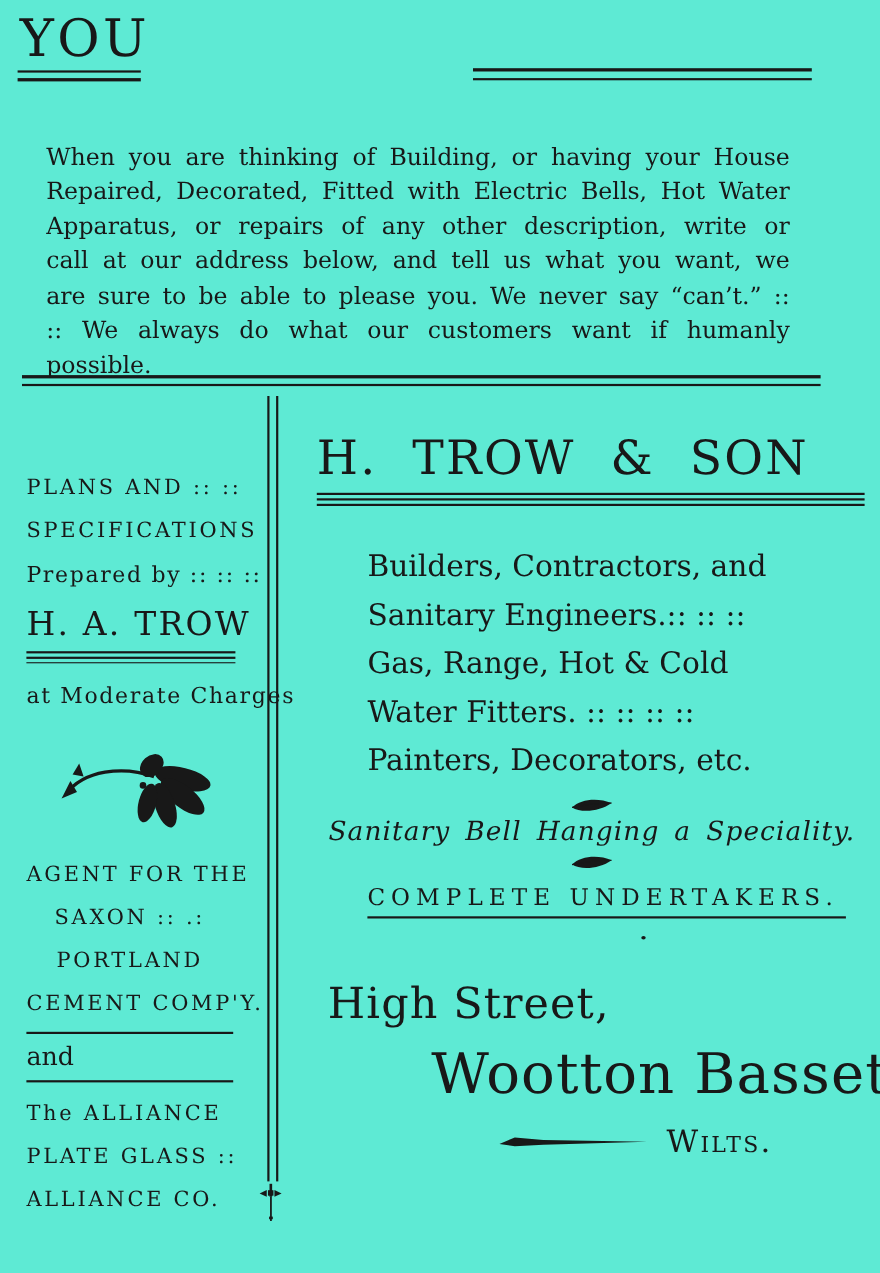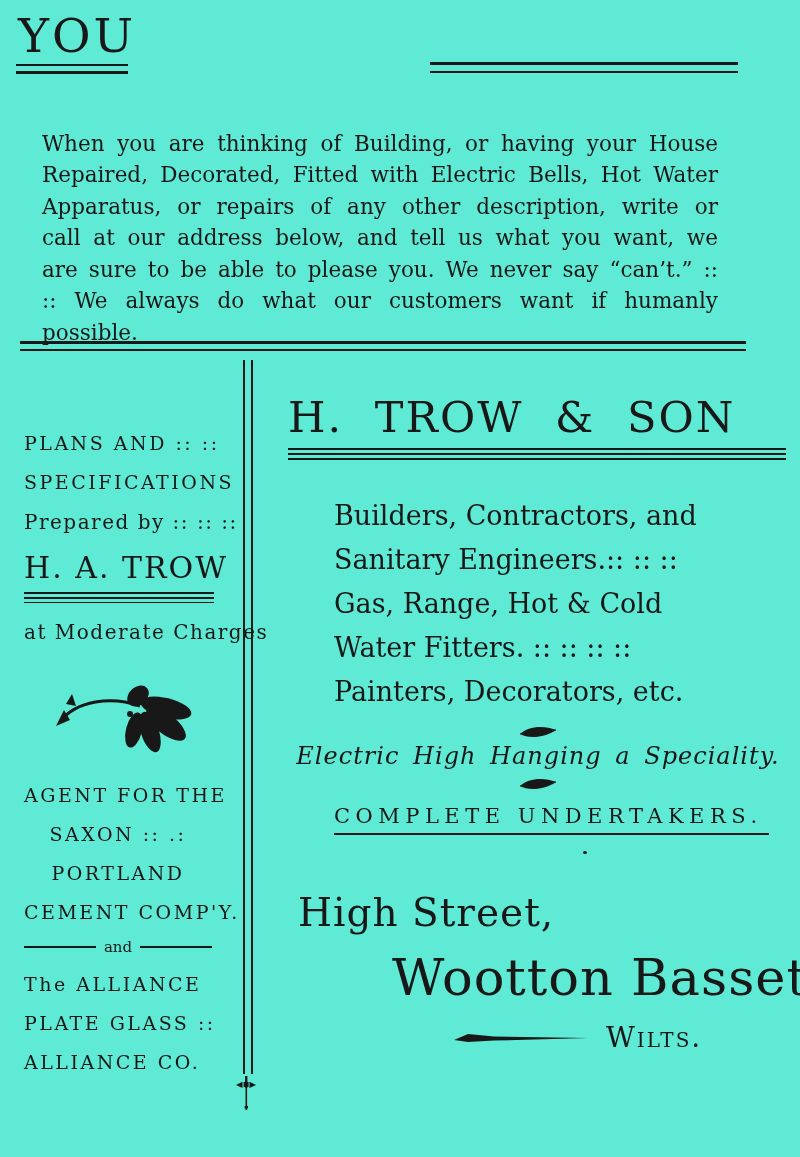--- a/index.html
+++ b/index.html
@@ -34,21 +34,21 @@
   .lc{font-size:19px;letter-spacing:2.5px;white-space:nowrap;}
   .lc-mixed{font-size:20px;letter-spacing:1.5px;white-space:nowrap;}
   .mt-first{margin-top:50px;}
   .mt-line{margin-top:17px;}
   .name{font-size:30px;letter-spacing:2px;margin-top:16px;white-space:nowrap;}
   .rule3{margin-top:7px;width:190px;}
   .rule3 i{display:block;border-top:2px solid #181818;margin-top:3px;}
   .rule3 i:last-child{border-top-width:1px;}
   .floral{margin:26px 0 0 18px;}
   .center180{width:188px;text-align:center;}
-  .and-div{margin-top:15px;width:188px;display:flex;align-items:center;gap:8px;font-size:15px;}
+  .and-div{margin-top:15px;width:188px;display:flex;gap:8px;font-size:23px;flex-direction:column;}
   .and-div .dash{flex:1;border-top:2px solid #181818;}
   
   .right-col{position:absolute;left:288px;top:0;width:500px;}
   .firm{margin-top:40px;font-size:43px;letter-spacing:2px;word-spacing:16px;white-space:nowrap;}
   .rule3w{margin-top:6px;width:498px;}
   .rule3w i{display:block;border-top:2px solid #181818;margin-top:3px;}
   .services{margin:34px 0 0 46px;font-size:27px;line-height:44px;white-space:nowrap;}
   .fleuron{width:40px;margin:10px auto 0;display:block;}
   .speciality{margin-top:2px;text-align:center;font-style:italic;font-size:24px;letter-spacing:1px;word-spacing:5px;white-space:nowrap;}
   .undertakers{margin:12px 0 0 46px;width:fit-content;font-size:21px;letter-spacing:5.5px;
@@ -140,21 +140,21 @@
         <div>Gas, Range, Hot &amp; Cold</div>
         <div>Water Fitters.  :: :: :: ::</div>
         <div>Painters, Decorators, etc.</div>
       </div>
 
       <svg class="fleuron" width="40" height="16" viewBox="0 0 40 16">
         <path class="ink" d="M2,10 C10,2 26,1 38,6 C27,14 10,15 2,10 Z"></path>
         <path class="ink-stroke" d="M2,10 C12,8 24,6 38,6" stroke-width="1" stroke="#ffffff"></path>
       </svg>
 
-      <div class="speciality">Electric High Hanging a Speciality.</div>
+      <div class="speciality">Sanitary Bell Hanging a Speciality.</div>
 
       <svg class="fleuron" style="margin-top:6px" width="40" height="16" viewBox="0 0 40 16">
         <path class="ink" d="M2,10 C10,2 26,1 38,6 C27,14 10,15 2,10 Z"></path>
         <path class="ink-stroke" d="M2,10 C12,8 24,6 38,6" stroke-width="1" stroke="#ffffff"></path>
       </svg>
 
       <div class="undertakers">COMPLETE UNDERTAKERS.</div>
       <div class="stray-dot"></div>
 
       <div class="addr1">High Street,</div>

